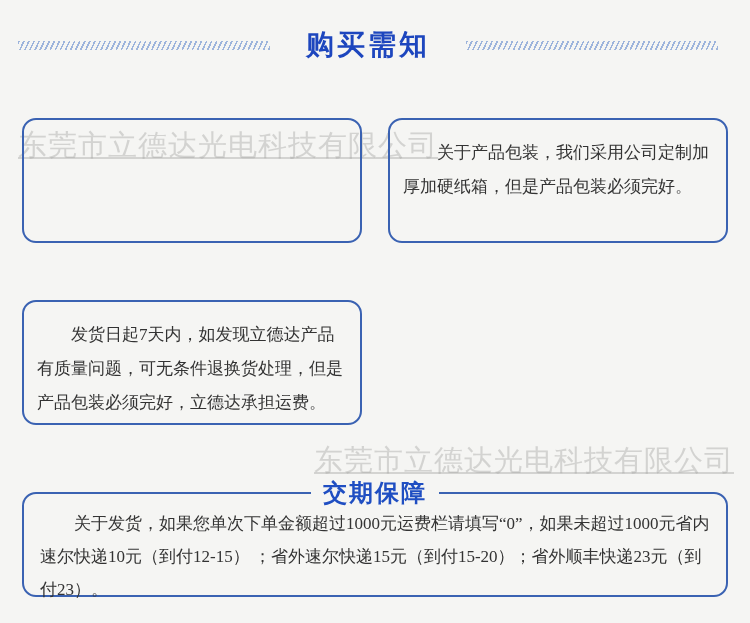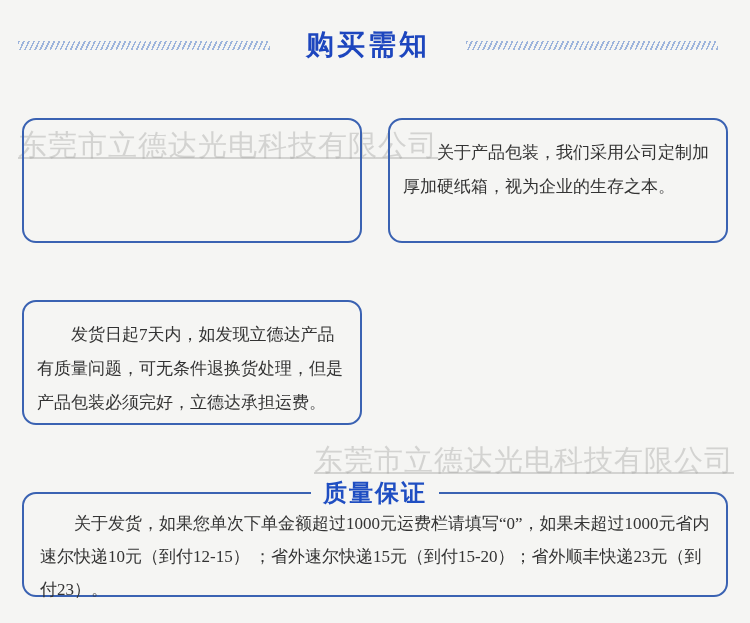--- a/index.html
+++ b/index.html
@@ -130,27 +130,27 @@
   <div class="watermark wm-top">东莞市立德达光电科技有限公司</div>
   <div class="watermark wm-bottom">东莞市立德达光电科技有限公司</div>
 
   <div class="cards-grid">
 
     <section class="card">
     </section>
 
 
     <section class="card">
-      <p class="card-body">关于产品包装，我们采用公司定制加厚加硬纸箱，视为企业的生存之本。</p>
+      <p class="card-body">关于产品包装，我们采用公司定制加厚加硬纸箱，但是产品包装必须完好。</p>
     </section>
 
     <section class="card">
       <p class="card-body">发货日起7天内，如发现立德达产品有质量问题，可无条件退换货处理，但是产品包装必须完好，立德达承担运费。</p>
     </section>
 
   </div>
 
   <section class="card-wide">
-    <h2 class="card-title">质量保证</h2>
+    <h2 class="card-title">交期保障</h2>
     <p class="card-body">关于发货，如果您单次下单金额超过1000元运费栏请填写“0”，如果未超过1000元省内速尔快递10元（到付12-15） ；省外速尔快递15元（到付15-20）；省外顺丰快递23元（到付23）。</p>
   </section>
 
 </div>
 
 </body></html>

